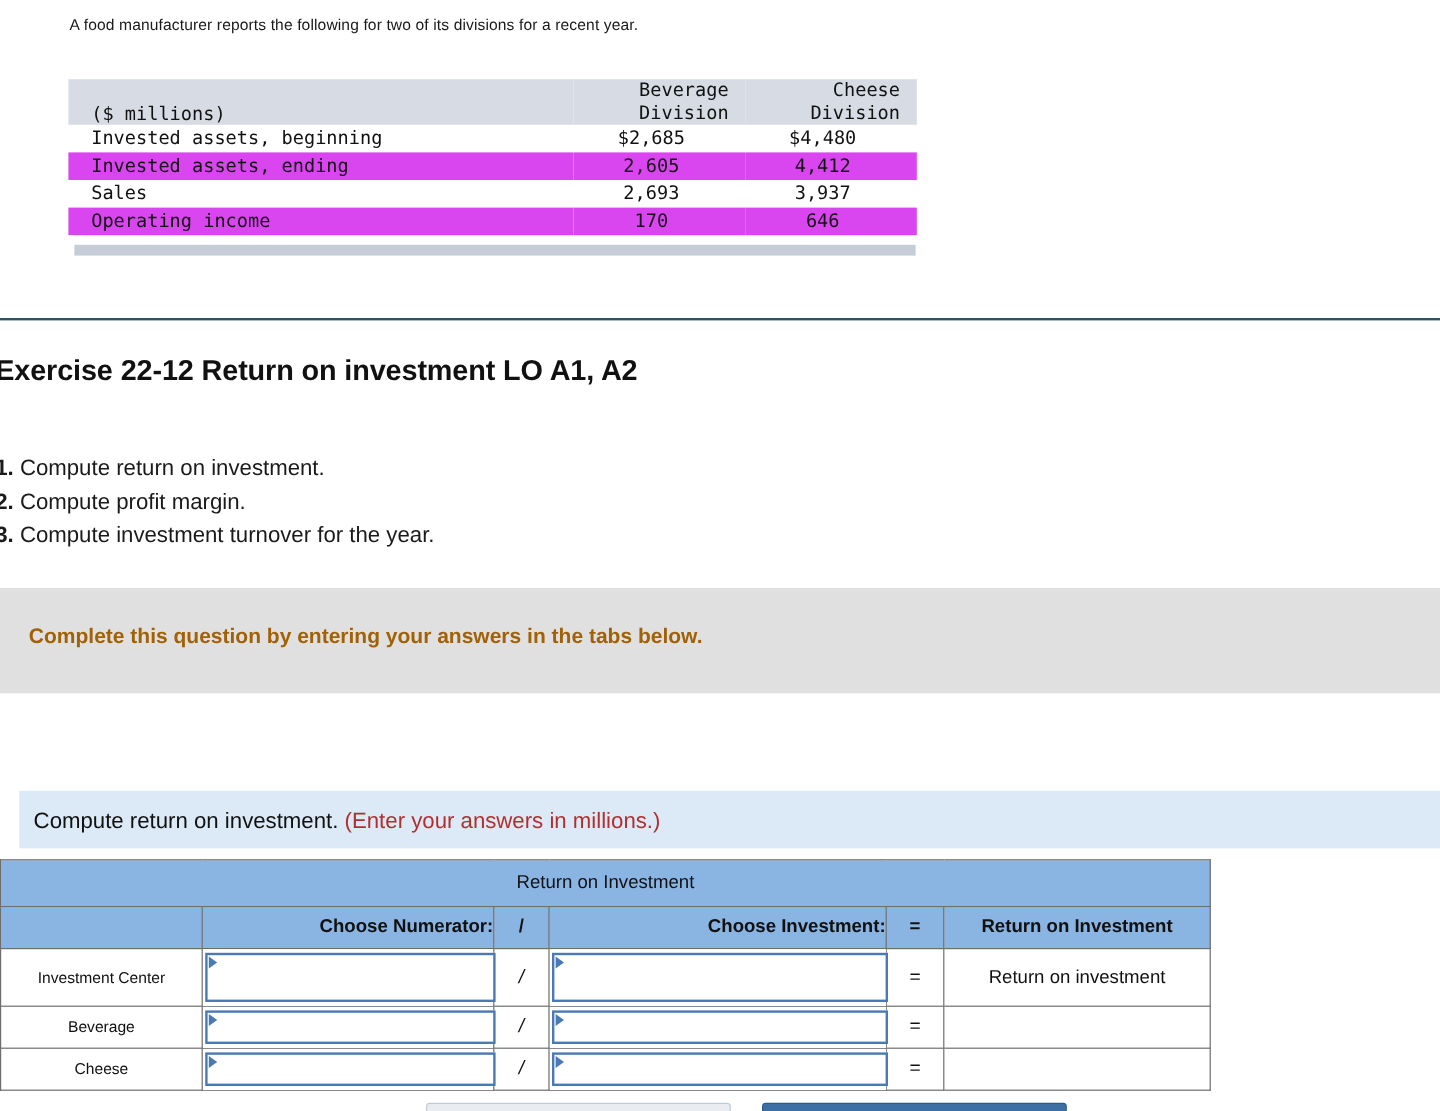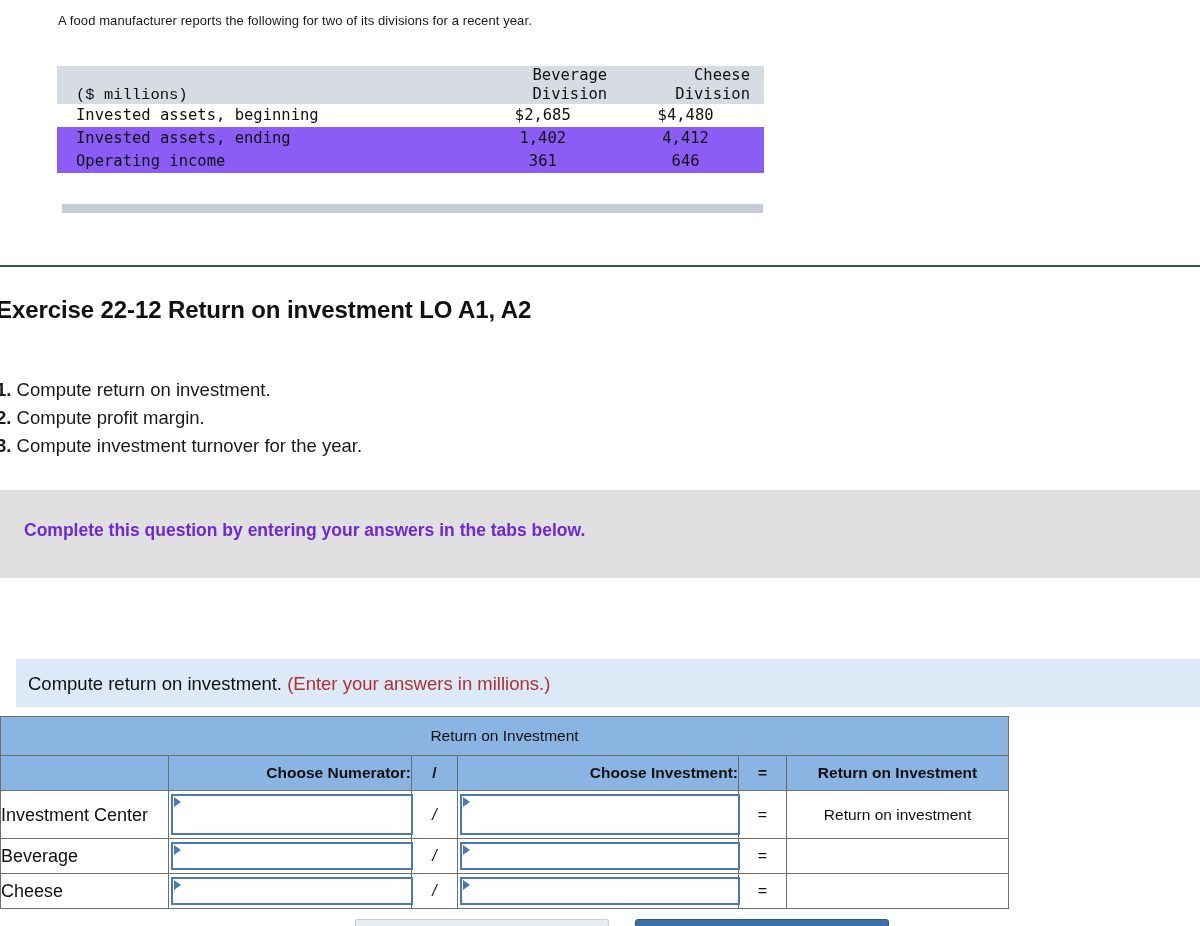--- a/index.html
+++ b/index.html
@@ -41,30 +41,29 @@
     background: #d6dbe4;
     vertical-align: bottom;
     padding-top: 7px;
     padding-bottom: 4px;
     font-weight: normal;
   }
   .fh-label {
     text-align: left;
     padding-left: 19px !important;
     vertical-align: bottom;
-    font-family: Liberation Mono, monospace;
   }
   .fh-col {
     text-align: right;
     padding-right: 14px !important;
     line-height: 1.24;
     white-space: pre-line;
   }
   .fact-row td { height: 23px; line-height: 23px; margin-top: 48px; }
-  .fact-row.alt td { background: #8b5cf6; }
+  .fact-row.alt td { background: #d946ef; }
   .fr-label { text-align: left; padding-left: 19px !important; }
   .fr-val { text-align: center; padding-right: 14px !important; }
   .fact-footer {
     position: absolute;
     left: 62px; top: 204px;
     width: 701px; height: 9px;
     background: #c5cdd9;
   }
 
   
@@ -104,21 +103,21 @@
     position: absolute;
     left: 0; top: 490px;
     width: 1200px; height: 88px;
     background: #e0e0e0;
   }
   .gray-banner-text {
     position: absolute;
     left: 24px; top: 30px;
     font-size: 17.5px;
     font-weight: bold;
-    color: #6d28d9;
+    color: #a16207;
     white-space: nowrap;
   }
 
   
   .tabstrip {
     position: absolute;
     left: 0; top: 578px;
     width: 1200px; height: 74px;
     background: #ffffff;
   }
@@ -169,22 +168,22 @@
   }
   .at-sub td.lbl { padding-left: 8px; text-align: right; }
   .at-sub td.ctr { text-align: center; }
 
   .at-body-row td { background: #ffffff; }
   .row-h1 td { height: 48px; }
   .row-h2 td { height: 35px; }
 
   td.rowlabel {
     padding-left: 0;
-    text-align: left;
-    font-size: 18px;
+    text-align: center;
+    font-size: 13px;
     line-height: 18px;
   }
   td.slash {
     text-align: center;
     font-style: italic;
     font-size: 16px;
   }
   td.eq {
     text-align: center;
     font-size: 16px;
@@ -247,26 +246,31 @@
       </tr>
     </thead>
     <tbody>
       <tr class="fact-row">
         <td class="fr-label">Invested assets, beginning</td>
         <td class="fr-val">$2,685</td>
         <td class="fr-val">$4,480</td>
       </tr>
       <tr class="fact-row alt">
         <td class="fr-label">Invested assets, ending</td>
-        <td class="fr-val">1,402</td>
+        <td class="fr-val">2,605</td>
         <td class="fr-val">4,412</td>
+      </tr>
+      <tr class="fact-row">
+        <td class="fr-label">Sales</td>
+        <td class="fr-val">2,693</td>
+        <td class="fr-val">3,937</td>
       </tr>
       <tr class="fact-row alt">
         <td class="fr-label">Operating income</td>
-        <td class="fr-val">361</td>
+        <td class="fr-val">170</td>
         <td class="fr-val">646</td>
       </tr>
     </tbody>
   </table>
 </div>
 <div class="fact-footer"></div>
 
 <div class="section-divider"></div>
 
 <div class="exercise-title">Exercise 22-12 Return on investment LO A1, A2</div>

